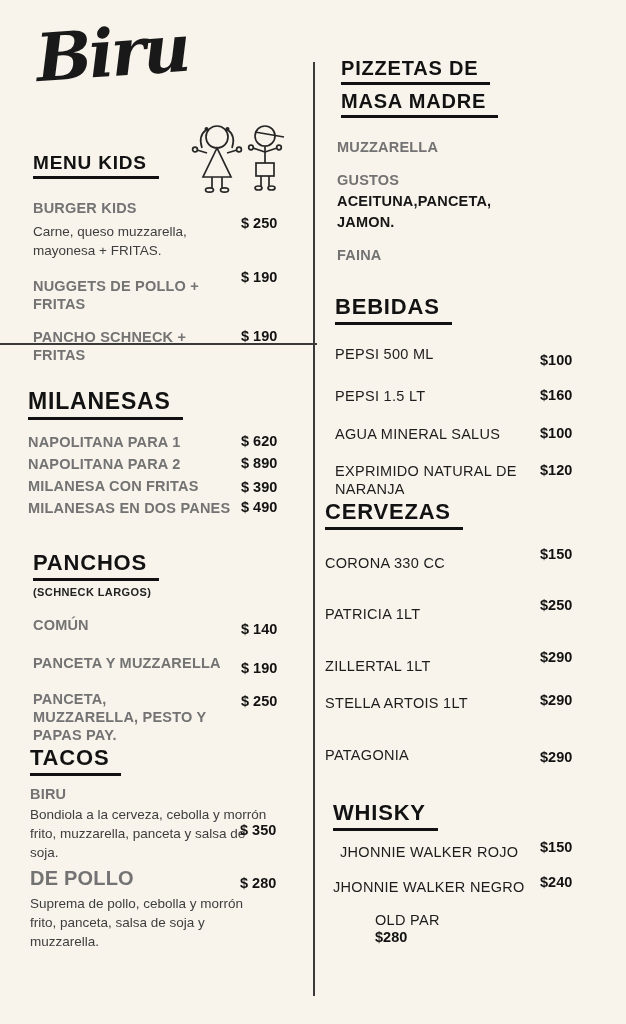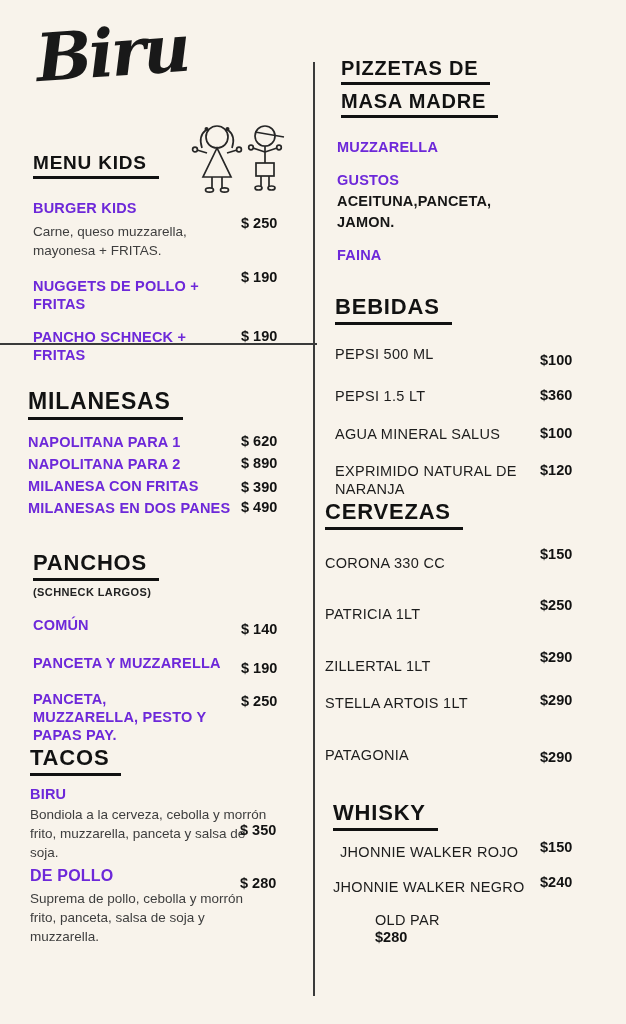--- a/index.html
+++ b/index.html
@@ -44,21 +44,21 @@
   .h-19 { font-size:19px; }
   .h-20 { font-size:20px; }
   .h-22 { font-size:22px; }
   .h-23 { font-size:23px; }
   .h2line .h { display:block; width:-moz-fit-content; width:fit-content; margin-bottom:5px; }
 
   .row { display:flex; align-items:flex-start; }
   .lft { flex:1; }
   .iname {
     font-weight:700; font-size:14.5px; letter-spacing:0.2px;
-    color:#6d28d9; line-height:1.25;
+    color:#737373; line-height:1.25;
   }
   .iname-reg { font-weight:400; color:#1d1d1d; letter-spacing:0.3px; font-size:14.5px; line-height:1.25; }
   .idesc {
     font-weight:400; font-size:13.5px; color:#3e3e3e;
     line-height:1.4; margin-top:6px;
   }
   .idesc-bold {
     font-weight:700; font-size:14.5px; letter-spacing:0.2px;
     color:#161616; line-height:1.45; margin-top:6px;
   }
@@ -189,21 +189,21 @@
   </section>
 
   <section style="left:30px; top:745px; width:281px;">
     <div class="h h-22">TACOS</div>
     <div class="rel" style="margin-top:9px;">
       <div class="iname">BIRU</div>
       <div class="idesc" style="width:238px; margin-top:3px;">Bondiola a la cerveza, cebolla y morrón frito, muzzarella, panceta y salsa de soja.</div>
       <div class="price abs-price" style="top:37px; width:72px; right:-1px;">$ 350</div>
     </div>
     <div class="rel" style="margin-top:3px;">
-      <div class="iname" style="font-size:16px;">DE POLLO</div>
+      <div class="iname" style="font-size:20px;">DE POLLO</div>
       <div class="idesc" style="width:238px; margin-top:4px;">Suprema de pollo, cebolla y morrón frito, panceta, salsa de soja y muzzarella.</div>
       <div class="price abs-price" style="top:9px; width:72px; right:-1px;">$ 280</div>
     </div>
   </section>
 
   <section class="h2line" style="left:341px; top:57px; width:260px;">
     <div class="h h-20">PIZZETAS DE</div>
     <div class="h h-20">MASA MADRE</div>
     <div style="margin-left:-4px;">
       <div class="iname" style="margin-top:20px;">MUZZARELLA</div>
@@ -220,21 +220,21 @@
     <div class="row" style="margin-top:20px;">
       <div class="lft">
           <div class="iname-reg">PEPSI 500 ML</div>
         </div>
       <div class="price pcol-60" style="margin-top:7px;">$100</div>
     </div>
     <div class="row" style="margin-top:19px;">
       <div class="lft">
           <div class="iname-reg">PEPSI 1.5 LT</div>
         </div>
-      <div class="price pcol-60">$360</div>
+      <div class="price pcol-60">$160</div>
     </div>
     <div class="row" style="margin-top:20px;">
       <div class="lft">
           <div class="iname-reg">AGUA MINERAL SALUS</div>
         </div>
       <div class="price pcol-60">$100</div>
     </div>
     <div class="row" style="margin-top:19px;">
       <div class="lft">
           <div class="iname-reg">EXPRIMIDO NATURAL DE NARANJA</div>

